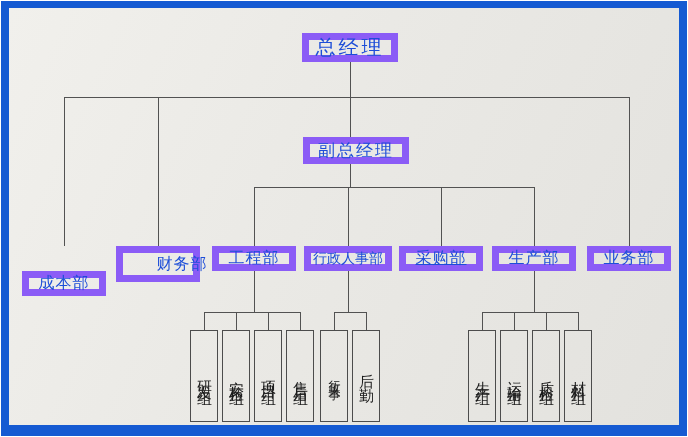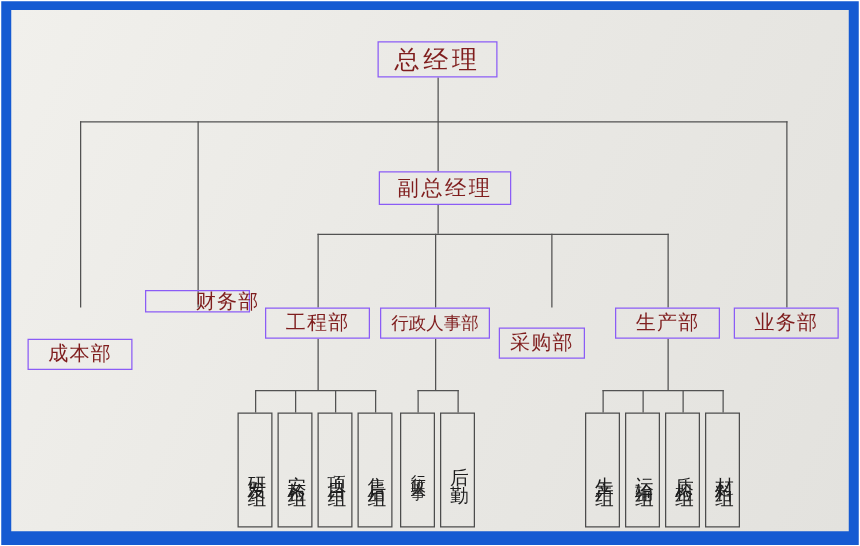--- a/index.html
+++ b/index.html
@@ -15,23 +15,23 @@
   .blue-border {
     position:absolute; inset:1px;
     background:#155ad2;
   }
   .paper {
     position:absolute; left:9px; top:8px; right:9px; bottom:12px;
     background:linear-gradient(115deg,#f1f0ec 0%, #eae9e5 45%, #e3e2de 100%);
   }
   .node {
     position:absolute;
-    border:1px solid #8b5cf6;
+    border:7px solid #8b5cf6;
     display:flex; align-items:center; justify-content:center;
-    color:#7f1d1d;
+    color:#1d4ed8;
     background:transparent;
     white-space:nowrap;
   }
   .root  { font-size:20px; letter-spacing:3px; }
   .deputy{ font-size:17px; letter-spacing:2px; }
   .dept  { font-size:16px; letter-spacing:1px; }
   .dept-long { font-size:14px; letter-spacing:0; }
   .vnode {
     position:absolute;
     border:1px solid #4c4c4c;
@@ -84,24 +84,24 @@
   <div class="line v" style="left:482px; top:312px; height:18px;"></div>
   <div class="line v" style="left:514px; top:312px; height:18px;"></div>
   <div class="line v" style="left:546px; top:312px; height:18px;"></div>
   <div class="line v" style="left:578px; top:312px; height:18px;"></div>
 
   <div class="node root" style="left:302px; top:33px; width:96px; height:29px;">总经理</div>
 
   <div class="node deputy" style="left:303px; top:137px; width:106px; height:27px;">副总经理</div>
 
   <div class="node dept" style="left:22px;  top:246px; width:84px; height:25px;margin-top:25px;">成本部</div>
-  <div class="node dept" style="left:116px; top:232px; width:84px; height:18px;padding-left:48px;">财务部</div>
+  <div class="node dept" style="left:116px; top:246px; width:84px; height:36px;padding-left:48px;">财务部</div>
   <div class="node dept" style="left:212px; top:246px; width:84px; height:25px;">工程部</div>
   <div class="node dept dept-long" style="left:304px; top:246px; width:88px; height:25px;">行政人事部</div>
-  <div class="node dept" style="left:399px; top:262px; width:69px; height:25px;">采购部</div>
+  <div class="node dept" style="left:399px; top:246px; width:84px; height:25px;text-decoration:underline;">采购部</div>
   <div class="node dept" style="left:492px; top:246px; width:84px; height:25px;">生产部</div>
   <div class="node dept" style="left:587px; top:246px; width:84px; height:25px;">业务部</div>
 
   <div class="vnode" style="left:190px; top:330px;">研发组</div>
   <div class="vnode" style="left:222px; top:330px;">安检组</div>
   <div class="vnode" style="left:254px; top:330px;">项目组</div>
   <div class="vnode" style="left:286px; top:330px;">售后组</div>
 
   <div class="vnode small" style="left:320px; top:330px;">行政人事</div>
   <div class="vnode sparse" style="left:352px; top:330px;">后勤</div>

